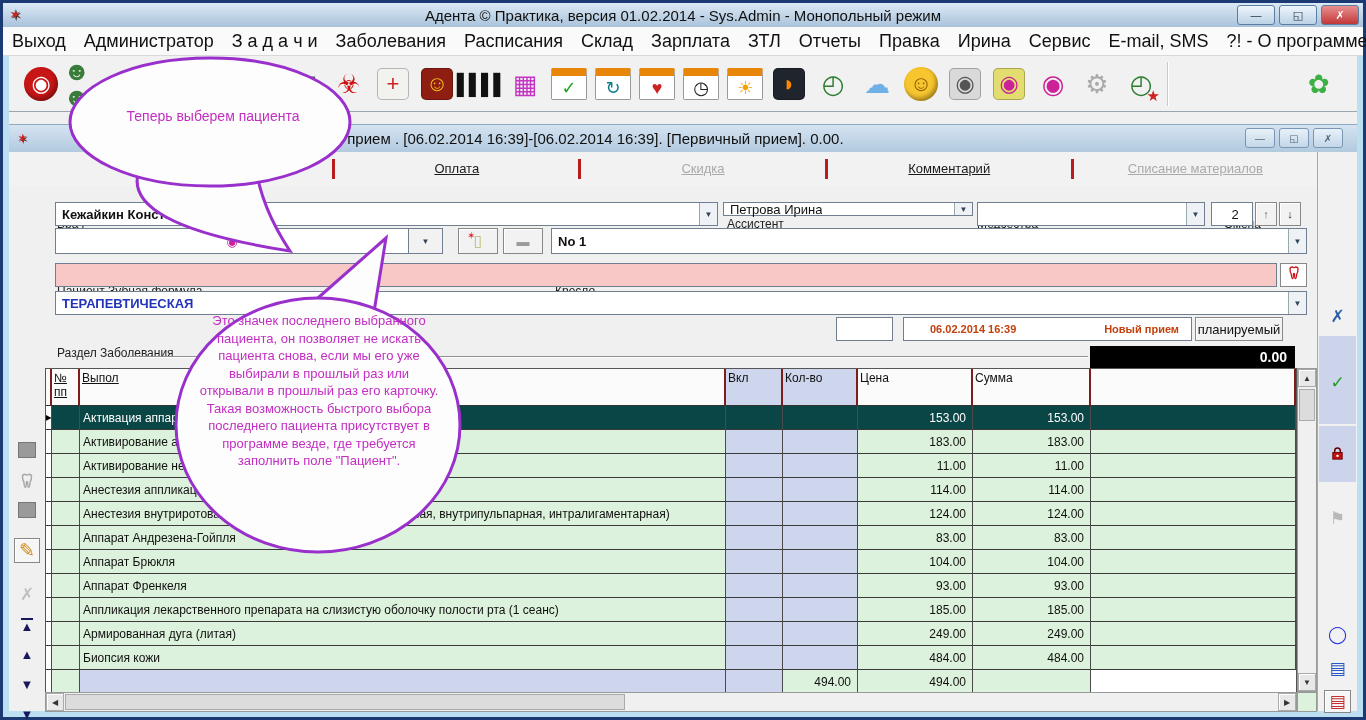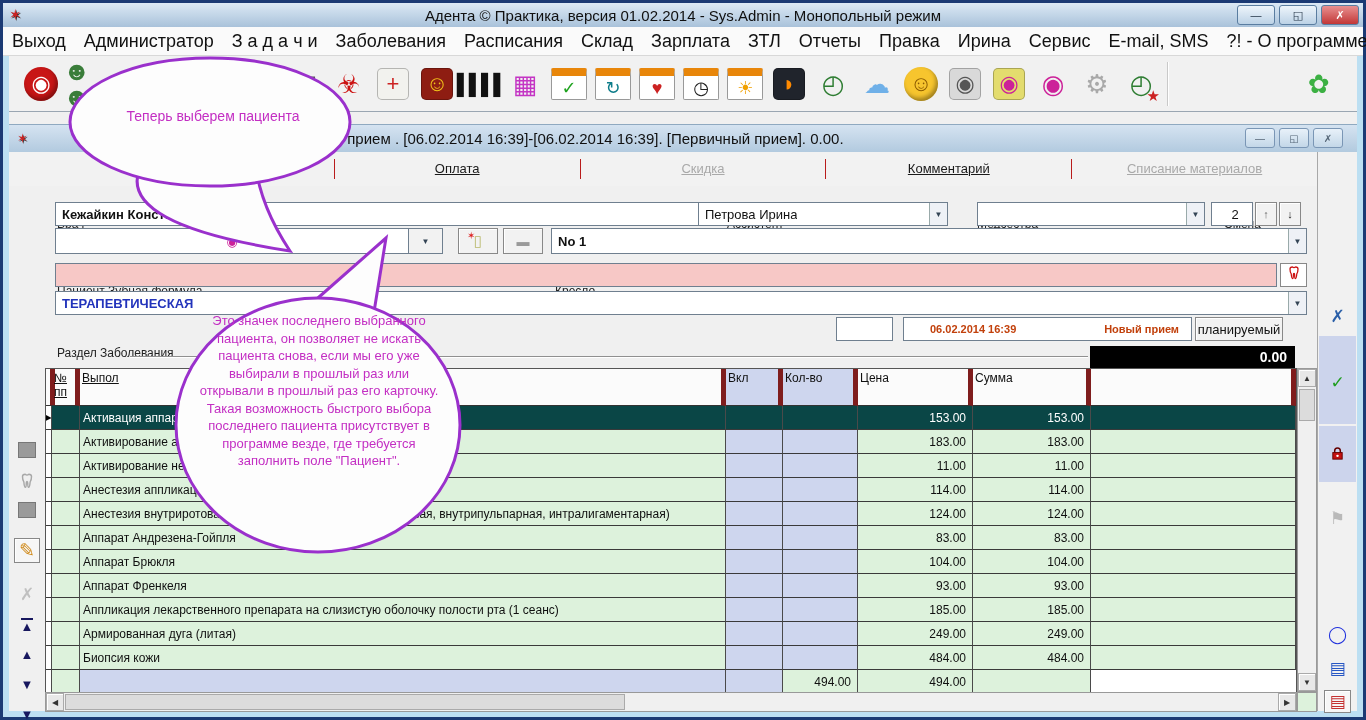--- a/index.html
+++ b/index.html
@@ -41,21 +41,21 @@
   .doctitle{position:absolute;left:9px;top:124px;right:9px;height:28px;
     background:linear-gradient(#d5e3f1,#b2cadf);border-top:1px solid #8fa9c0;display:flex;align-items:center;}
   .doc-ico{margin-left:8px;font-size:13px;color:#cc2222;text-shadow:1px 1px 0 #444;}
   .doc-title-text{position:absolute;left:255px;font-size:15px;color:#101010;white-space:nowrap;}
   .docbtns{position:absolute;right:14px;top:3px;display:flex;gap:4px;}
   .dbtn{width:30px;height:20px;border:1px solid #7a96b5;border-radius:3px;background:linear-gradient(#e8f1f9,#c3d7e8);
     font-size:10px;display:flex;align-items:center;justify-content:center;color:#567;}
   
   .tabstrip{position:absolute;left:9px;top:152px;right:49px;height:34px;background:#f2f2f2;display:flex;align-items:center;padding-left:80px;}
   .tab{flex:1;text-align:center;font-size:13px;color:#1a1a1a;text-decoration:underline;
-    border-right:1px solid #b91c1c;height:20px;line-height:20px;cursor:default;white-space:nowrap;}
+    border-right:3px solid #b91c1c;height:20px;line-height:20px;cursor:default;white-space:nowrap;}
   .tab:last-child{border-right:none;}
   .tab.dis{color:#a9a9a9;}
   
   .form{position:absolute;left:9px;top:186px;right:49px;height:160px;background:#f0f0f0;}
   .flabel{position:absolute;font-size:12px;color:#222;white-space:nowrap;margin-top:28px;}
   .field{position:absolute;background:#fff;border:1px solid #6f7f8f;display:flex;align-items:center;font-size:13px;color:#111;}
   .field .tx{padding-left:6px;white-space:nowrap;overflow:hidden;}
   .drop{margin-left:auto;width:18px;align-self:stretch;background:#eef1f6;border-left:1px solid #9aa;
     display:flex;align-items:center;justify-content:center;font-size:8px;color:#345;}
   .drop.wide{width:34px;border-left:1px solid #6f7f8f;background:#f2f2f2;}
@@ -66,21 +66,21 @@
   .redtx{color:#c2410c;font-size:11px;}
   .eye-mini{margin-left:auto;margin-right:6px;color:#cc2299;font-size:13px;}
   
   .groove{position:absolute;left:130px;top:356px;width:958px;height:2px;border-top:1px solid #909090;border-bottom:1px solid #fff;}
   .totalbox{position:absolute;left:1090px;top:346px;width:205px;height:22px;background:#000;color:#fff;
     font-size:14px;font-weight:bold;text-align:right;line-height:22px;padding-right:8px;}
   
   .grid{position:absolute;left:45px;top:368px;width:1252px;height:324px;background:#fff;border:1px solid #555;border-bottom:none;}
   .grow{display:grid;grid-template-columns:6px 28px 646px 57px 75px 115px 118px 1fr;}
   .gh{height:37px;background:#fbfbfb;}
-  .gh .gcell{font-size:12px;color:#111;padding:2px 2px;border-right:5px solid #7f1d1d;border-bottom:1px solid #333;overflow:hidden;}
+  .gh .gcell{font-size:12px;color:#111;padding:2px 2px;border-right:2px solid #7f1d1d;border-bottom:1px solid #333;overflow:hidden;}
   .gh .u{text-decoration:underline;}
   .gh .lav{background:#ced6ee;}
   .gr{height:24px;}
   .gr .gcell{font-size:12px;color:#101010;border-right:1px solid #4a4a4a;border-bottom:1px solid #3a3a3a;
     white-space:nowrap;overflow:hidden;display:flex;align-items:center;background:#ddf2dc;}
   .gr .ind{background:#fff;justify-content:center;font-size:8px;color:#000;}
   .gr .lav{background:#ced6ee;}
   .gr .name{padding-left:3px;}
   .gr .num{justify-content:flex-end;padding-right:6px;}
   .gr.sel .gcell{background:#0a4646;color:#fff;}
@@ -287,21 +287,21 @@
   <div class="form" data-name="visit-form"></div>
   <span class="flabel" style="left:57px;top:189px;" data-name="doctor-label">Врач</span>
   <span class="flabel" style="left:727px;top:189px;" data-name="assistant-label">Ассистент</span>
   <span class="flabel" style="left:977px;top:189px;" data-name="nurse-label">Медсестра</span>
   <span class="flabel" style="left:1224px;top:189px;" data-name="shift-label">Смена</span>
 
   <div class="field" style="left:55px;top:202px;width:663px;height:24px;" data-name="doctor-combobox">
     <span class="tx" style="font-weight:bold;">Кежайкин Константин</span>
     <span class="drop" data-name="chevron-down-icon">▼</span>
   </div>
-  <div class="field" style="left:698px;top:202px;width:250px;height:24px;" data-name="assistant-combobox">
+  <div class="field" style="left:723px;top:202px;width:250px;height:14px;" data-name="assistant-combobox">
     <span class="tx">Петрова Ирина</span>
     <span class="drop" data-name="chevron-down-icon">▼</span>
   </div>
   <div class="field" style="left:977px;top:202px;width:228px;height:24px;" data-name="nurse-combobox">
     <span class="tx"></span>
     <span class="drop" data-name="chevron-down-icon">▼</span>
   </div>
   <div class="field" style="left:1211px;top:202px;width:42px;height:24px;" data-name="shift-input">
     <span class="tx" style="margin:0 auto;">2</span>
   </div>

